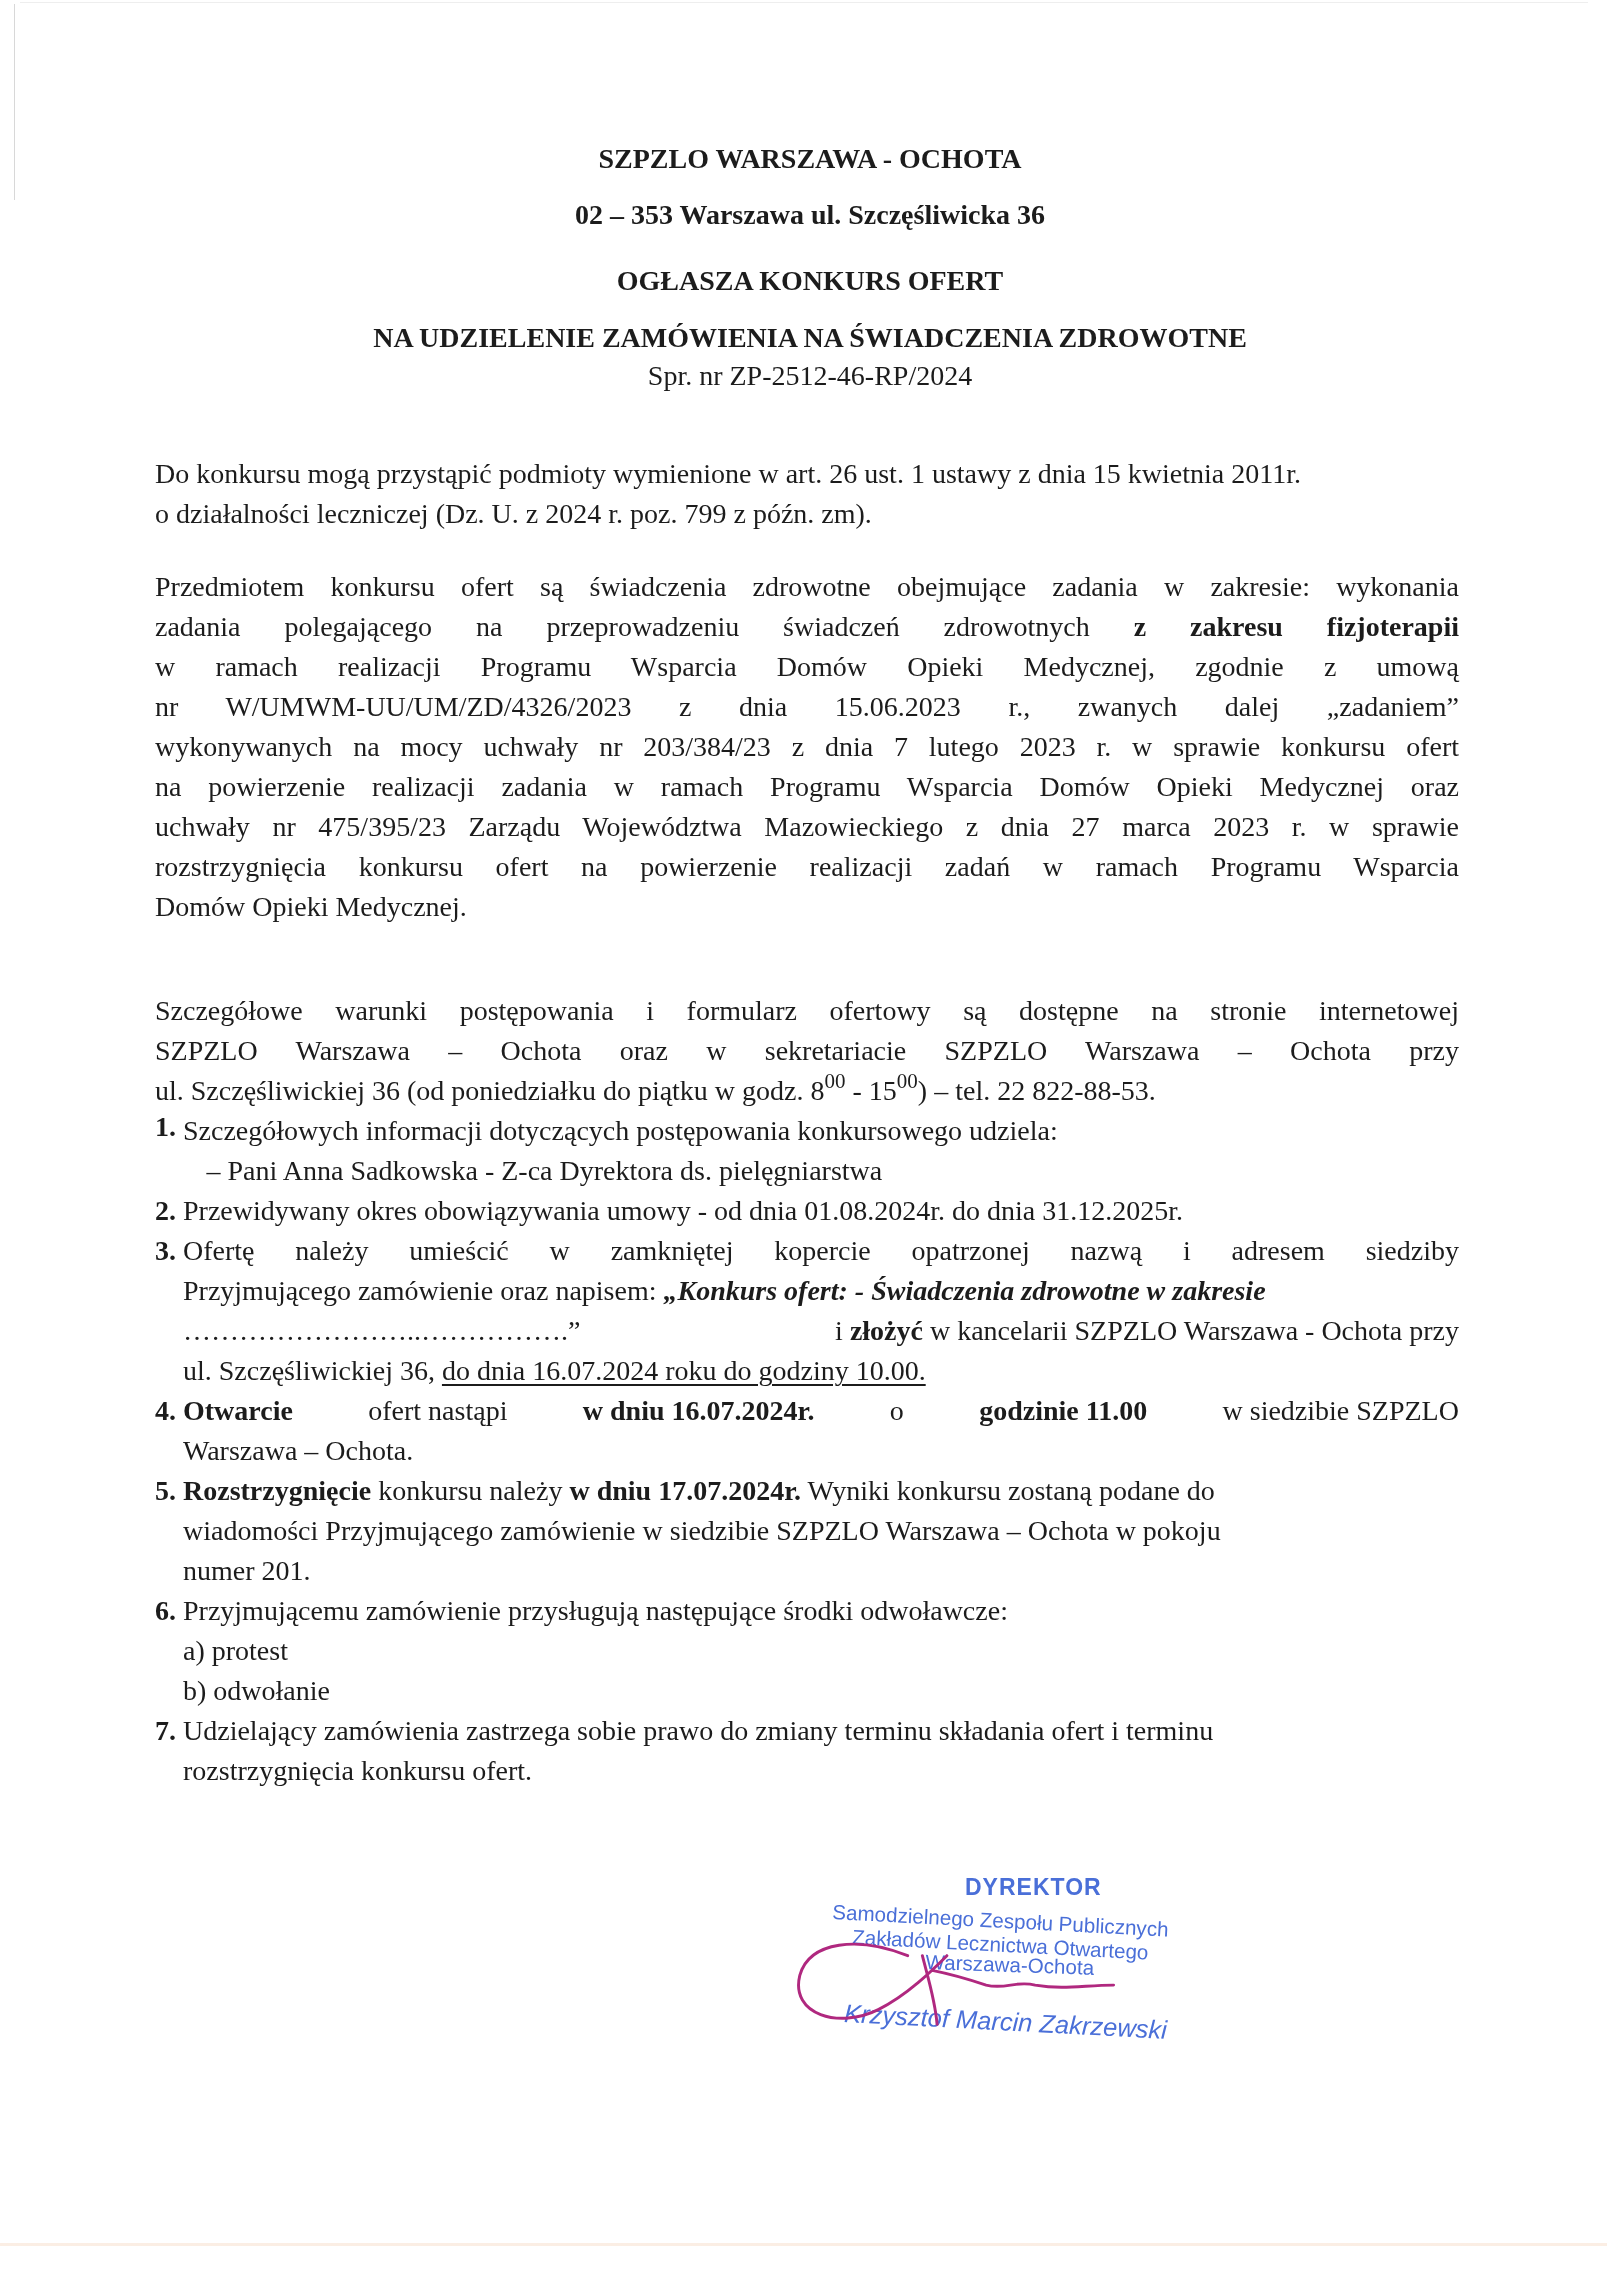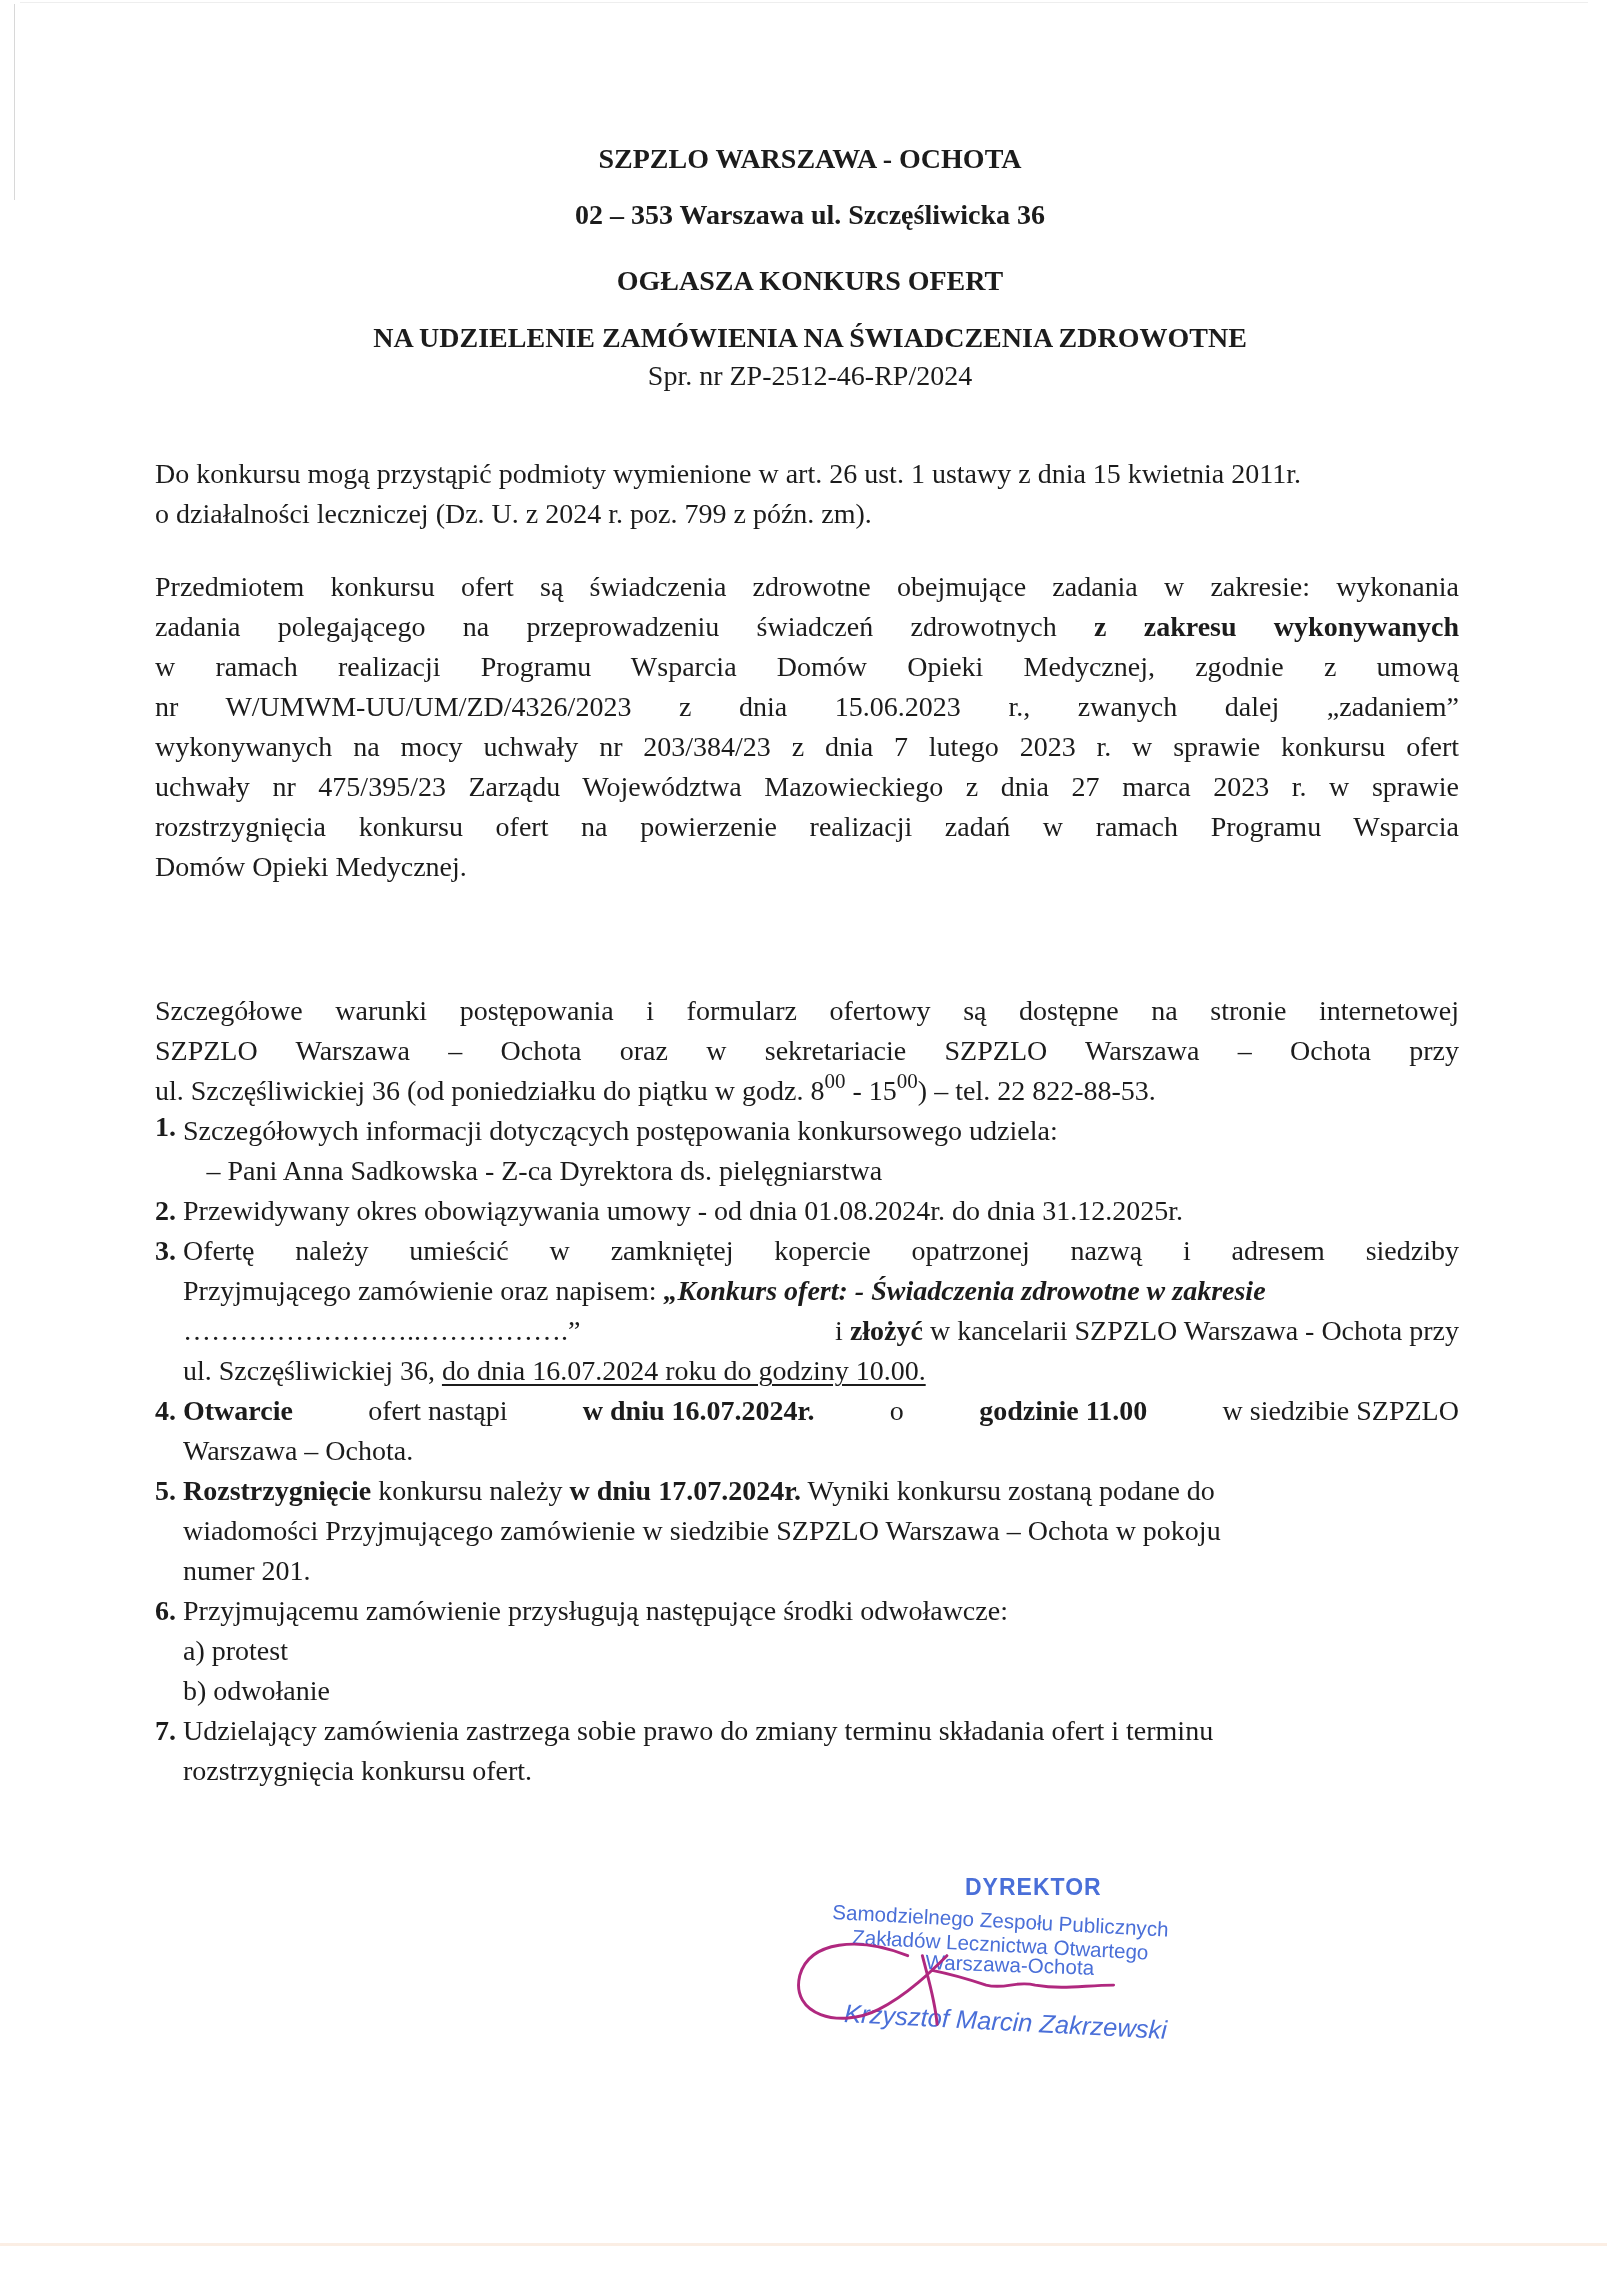--- a/index.html
+++ b/index.html
@@ -63,24 +63,25 @@
   <div class="line" style="top:360px;">Spr. nr ZP-2512-46-RP/2024</div>
 </div>
 
 <div class="p" style="top:454px;">
   <span class="ln last">Do konkursu mogą przystąpić podmioty wymienione w art. 26 ust. 1 ustawy z dnia 15 kwietnia 2011r.</span>
   <span class="ln last">o działalności leczniczej (Dz. U. z 2024 r. poz. 799 z późn. zm).</span>
 </div>
 
 <div class="p" style="top:567px;">
   <span class="ln">Przedmiotem konkursu ofert są świadczenia zdrowotne obejmujące zadania w zakresie: wykonania</span>
-  <span class="ln"><span>zadania polegającego na przeprowadzeniu świadczeń zdrowotnych</span> <b>z zakresu wykonywanych</b></span>
+  <span class="ln"><span>zadania polegającego na przeprowadzeniu świadczeń zdrowotnych</span> <b>z zakresu fizjoterapii</b></span>
   <span class="ln">w ramach realizacji Programu Wsparcia Domów Opieki Medycznej, zgodnie z umową</span>
   <span class="ln">nr W/UMWM-UU/UM/ZD/4326/2023 z dnia 15.06.2023 r., zwanych dalej „zadaniem”</span>
   <span class="ln">wykonywanych na mocy uchwały nr 203/384/23 z dnia 7 lutego 2023 r. w sprawie konkursu ofert</span>
+  <span class="ln">na powierzenie realizacji zadania w ramach Programu Wsparcia Domów Opieki Medycznej oraz</span>
   <span class="ln">uchwały nr 475/395/23 Zarządu Województwa Mazowieckiego z dnia 27 marca 2023 r. w sprawie</span>
   <span class="ln">rozstrzygnięcia konkursu ofert na powierzenie realizacji zadań w ramach Programu Wsparcia</span>
   <span class="ln last">Domów Opieki Medycznej.</span>
 </div>
 
 <div class="p" style="top:991px;">
   <span class="ln">Szczegółowe warunki postępowania i formularz ofertowy są dostępne na stronie internetowej</span>
   <span class="ln">SZPZLO Warszawa – Ochota oraz w sekretariacie SZPZLO Warszawa – Ochota przy</span>
   <span class="ln last"><span>ul. Szczęśliwickiej 36 (od poniedziałku do piątku w godz. 8</span><sup>00</sup><span> - 15</span><sup>00</sup><span>) – tel. 22 822-88-53.</span></span>
 </div>

